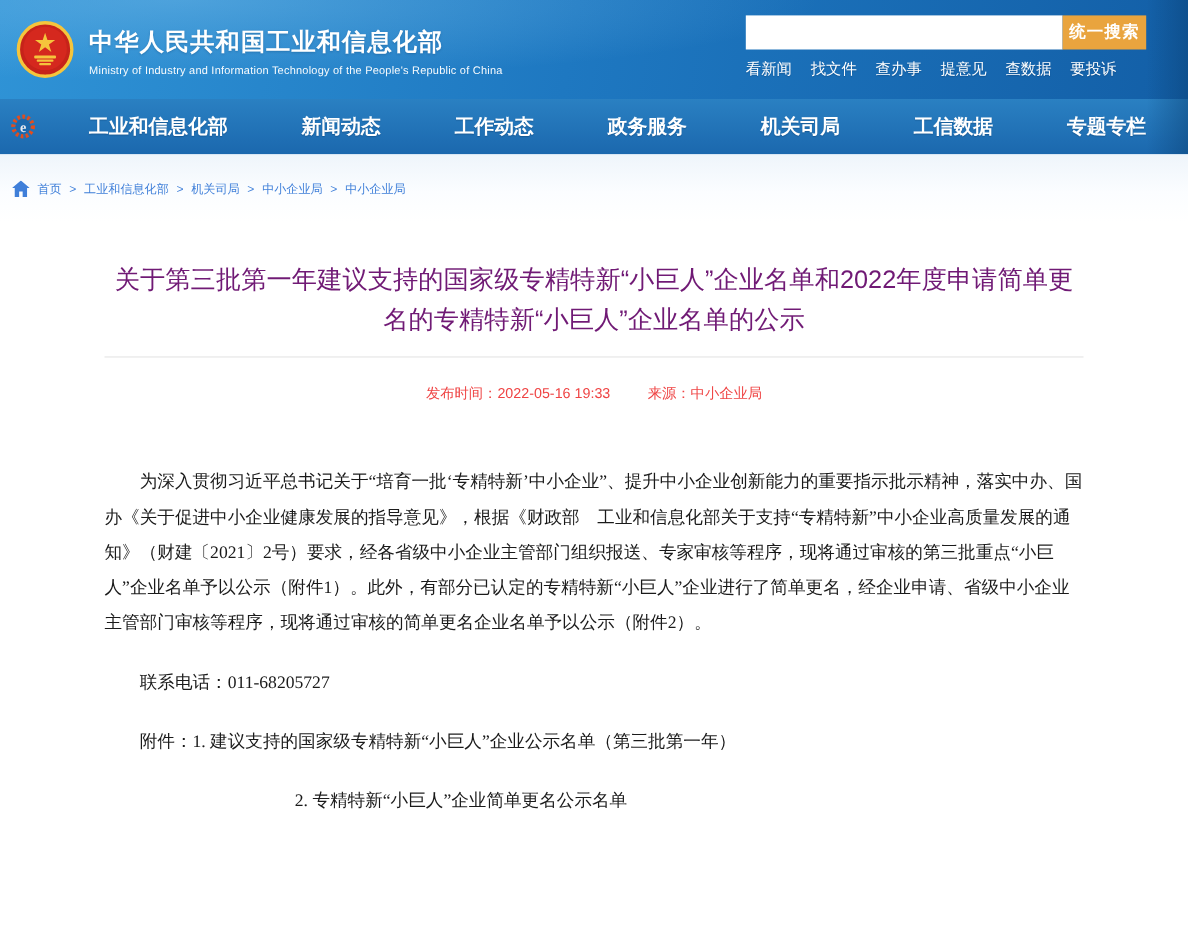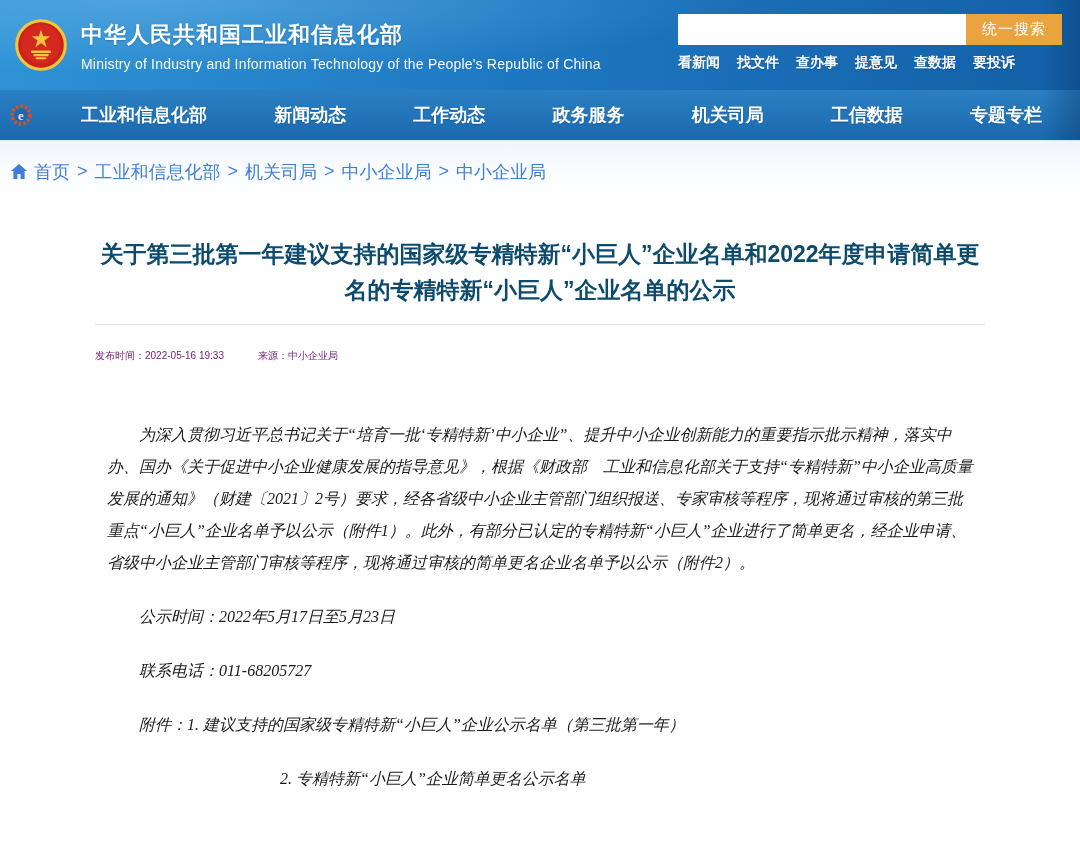--- a/index.html
+++ b/index.html
@@ -14,73 +14,73 @@
     height:90px; position:relative;
     background:
       linear-gradient(90deg, rgba(0,0,0,0) 96.5%, rgba(9,62,112,.45) 100%),
       radial-gradient(120% 180% at 15% 0%, rgba(120,190,235,.45) 0%, rgba(120,190,235,0) 45%),
       linear-gradient(100deg,#2f93d6 0%,#1e78c1 48%,#135fa7 100%);
     display:flex; align-items:center;
   }
   .emblem { width:54px; height:54px; margin-left:14px; flex:0 0 auto; }
   .header-titles { margin-left:13px; color:#fff; }
   .header-title { font-size:22px; font-weight:bold; letter-spacing:1px; line-height:34px; text-shadow:0 1px 2px rgba(0,40,80,.25); }
-  .header-subtitle { font-size:14px; margin-top:4px; letter-spacing:.2px; opacity:.97; }
+  .header-subtitle { font-size:10px; margin-top:4px; letter-spacing:.2px; opacity:.97; }
 
   .header-right { position:absolute; right:14px; top:14px; width:388px; }
   .search-row { display:flex; }
   .search-input {
     width:288px; height:31px; border:none; outline:none; background:#fff;
     padding:0 8px; font-size:14px;
   }
   .search-btn {
-    width:96px; height:31px; border:none; background:#e9a43e; color:#ffffff;
-    font-size:15px; font-weight:normal; cursor:pointer; letter-spacing:1px;
+    width:76px; height:31px; border:none; background:#e9a43e; color:#ffffff;
+    font-size:15px; font-weight:bold; cursor:pointer; letter-spacing:1px;
   }
-  .quick-links { display:flex; margin-top:9px; color:#fff; font-size:14px; font-weight:bold; }
+  .quick-links { display:flex; margin-top:9px; color:#fff; font-size:14px; font-weight:normal; }
   .quick-links span { margin-right:17px; cursor:pointer; text-shadow:0 1px 1px rgba(0,40,80,.3); }
 
   
   .nav {
     height:50px; position:relative; display:flex; align-items:center;
     background:
       linear-gradient(90deg, rgba(0,0,0,0) 96.5%, rgba(9,62,112,.45) 100%),
       linear-gradient(180deg,#2a80c2 0%,#1b68ae 100%);
   }
   .nav-logo { width:24px; height:24px; margin-left:9px; flex:0 0 auto; }
   .nav-items { flex:1; display:flex; justify-content:space-between; padding:0 38px 0 48px; }
   .nav-item { color:#fff; font-size:18px; font-weight:bold; cursor:pointer; text-shadow:0 1px 1px rgba(0,40,80,.3); }
 
   
   .crumb-band {
     height:62px; display:flex; align-items:center; padding-left:11px;
     background:linear-gradient(180deg,#eff5fb 0%,#fbfdff 55%,#ffffff 100%);
     border-top:1px solid #d8e6f4;
   }
-  .crumb { display:flex; align-items:center; font-size:18px; color:#3f7fd9; }
+  .crumb { display:flex; align-items:center; font-size:11px; color:#3f7fd9; }
   .crumb .home-icon { width:16px; height:15px; margin-right:7px; }
   .crumb a { color:#3f7fd9; text-decoration:none; cursor:pointer; }
   .crumb .sep { margin:0 7px; color:#3f7fd9; }
 
   
   .article { padding:0 95px; }
   .article-title {
     margin:34px auto 0; max-width:880px; text-align:center;
-    font-size:23px; font-weight:bold; color:#0c4a6e; line-height:36px;
+    font-size:23px; font-weight:normal; color:#701a75; line-height:36px;
   }
   .meta-divider { border:none; border-top:1px solid #e4e4e4; margin:16px 0 0; }
-  .meta { color:#701a75; font-size:10px; margin-top:24px; }
+  .meta { text-align:center; color:#ef4444; font-size:13px; margin-top:24px; }
   .meta .gap { display:inline-block; width:34px; }
 
   .body-text {
     margin-top:56px;
     font-family:"Liberation Serif","DejaVu Serif",serif;
     font-size:16px; color:#1a1a1a;
   }
-  .body-text p { margin:0 12px 22px; line-height:32px; text-indent:2em;font-style:italic; }
+  .body-text p { margin:0 0 22px; line-height:32px; text-indent:2em; }
   .body-text p.attach2 { text-indent:0; padding-left:173px; }
 </style>
 </head>
 <body>
 
 <div class="header">
   <svg class="emblem" viewBox="0 0 60 60">
     <circle cx="30" cy="30" r="28" fill="#c6231a"></circle>
     <circle cx="30" cy="30" r="27" fill="none" stroke="#f5c53c" stroke-width="3.4"></circle>
     <circle cx="30" cy="29" r="22" fill="#d5281e"></circle>
@@ -149,18 +149,17 @@
   <h1 class="article-title">关于第三批第一年建议支持的国家级专精特新“小巨人”企业名单和2022年度申请简单更名的专精特新“小巨人”企业名单的公示</h1>
 
   <hr class="meta-divider">
 
   <div class="meta">
     <span>发布时间：</span><span>2022-05-16 19:33</span><span class="gap"></span><span>来源：</span><span>中小企业局</span>
   </div>
 
   <div class="body-text">
     <p>为深入贯彻习近平总书记关于“培育一批‘专精特新’中小企业”、提升中小企业创新能力的重要指示批示精神，落实中办、国办《关于促进中小企业健康发展的指导意见》，根据《财政部　工业和信息化部关于支持“专精特新”中小企业高质量发展的通知》（财建〔2021〕2号）要求，经各省级中小企业主管部门组织报送、专家审核等程序，现将通过审核的第三批重点“小巨人”企业名单予以公示（附件1）。此外，有部分已认定的专精特新“小巨人”企业进行了简单更名，经企业申请、省级中小企业主管部门审核等程序，现将通过审核的简单更名企业名单予以公示（附件2）。</p>
-    <p>公示时间：2022年5月17日至5月23日</p>
     <p>联系电话：011-68205727</p>
     <p>附件：1. 建议支持的国家级专精特新“小巨人”企业公示名单（第三批第一年）</p>
     <p class="attach2">2. 专精特新“小巨人”企业简单更名公示名单</p>
   </div>
 </div>
 
 </body></html>

